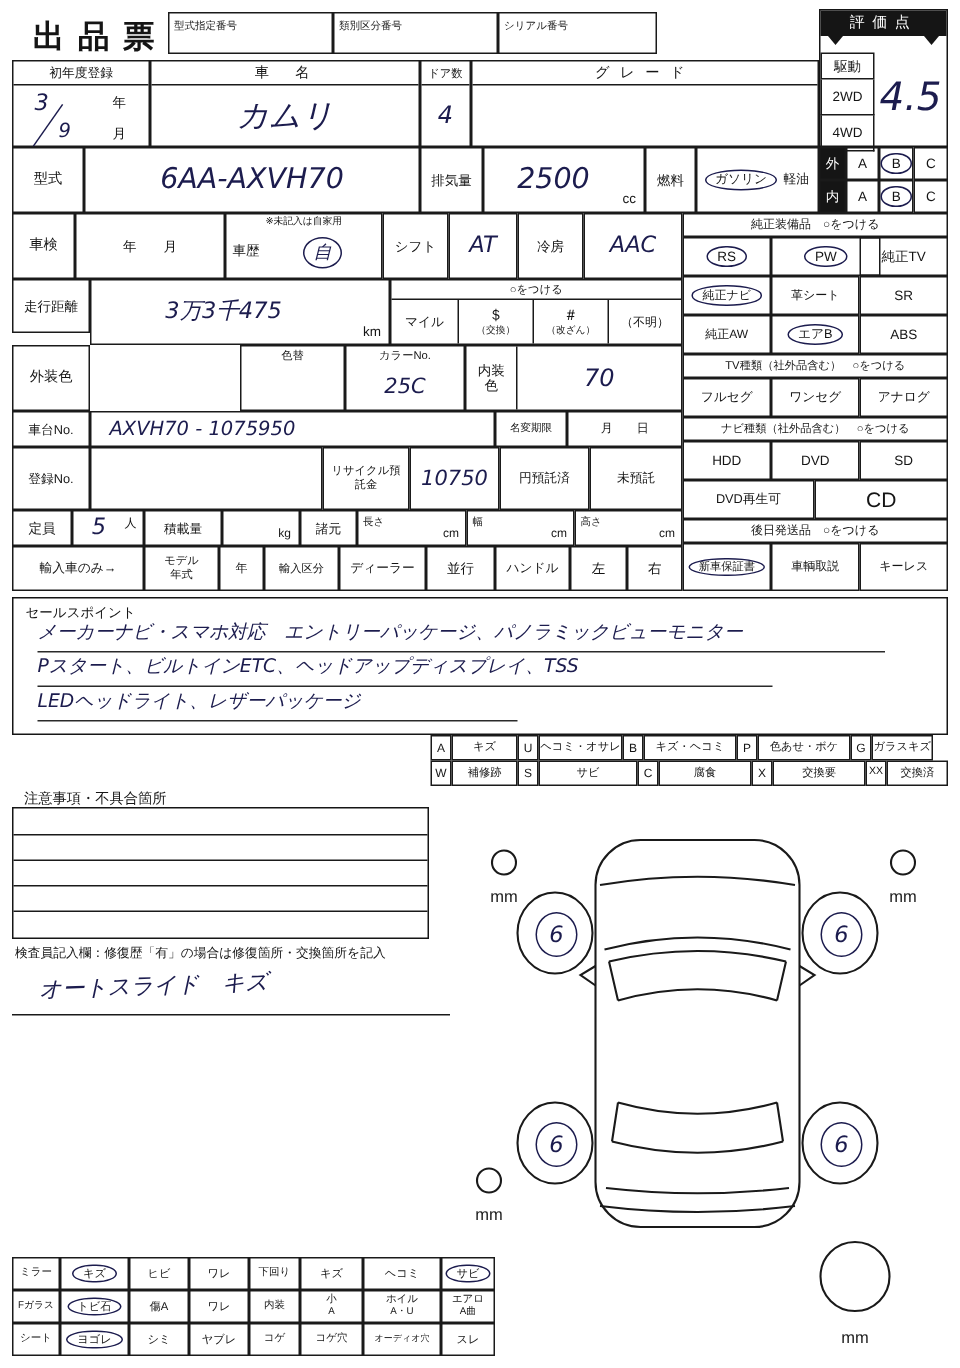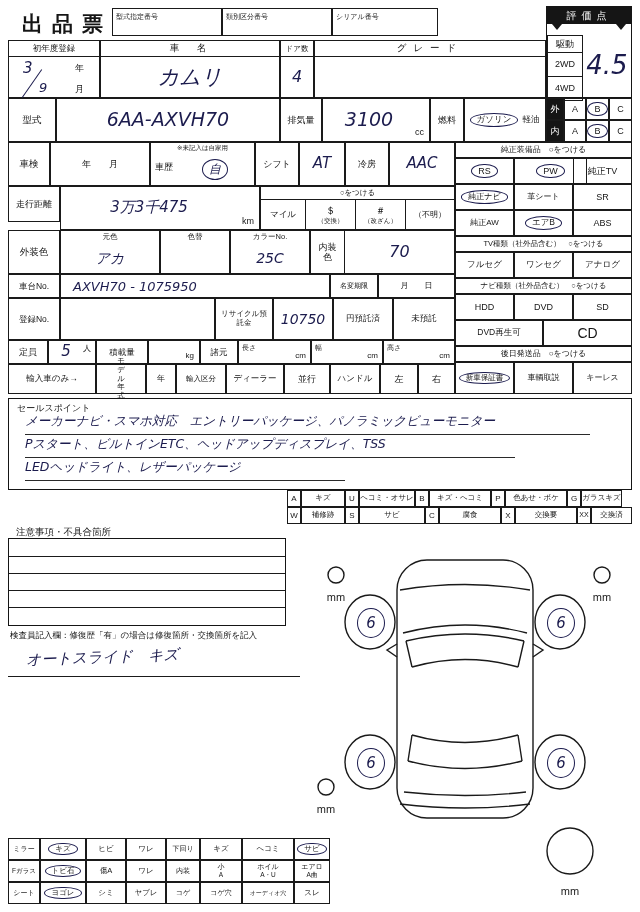--- a/index.html
+++ b/index.html
@@ -70,21 +70,21 @@
     <div class="val hw" style="font-size:16px">4</div>
   </div>
   <div class="cell" style="left:314px;top:40px;width:232px;height:58px">
     <div class="hdr" style="font-size:9.5px;letter-spacing:7px">グレード</div>
   </div>
 
   <div class="cell lbl" style="left:8px;top:98px;width:48px;height:44px;font-size:9.5px">型式</div>
   <div class="cell ctr hw" style="left:56px;top:98px;width:224px;height:44px;font-size:19px">6AA-AXVH70</div>
   <div class="cell lbl" style="left:280px;top:98px;width:42px;height:44px;font-size:9px">排気量</div>
   <div class="cell" style="left:322px;top:98px;width:108px;height:44px">
-    <div class="ctr abs hw" style="left:0;top:0;right:14px;bottom:0;font-size:19px">3100</div>
+    <div class="ctr abs hw" style="left:0;top:0;right:14px;bottom:0;font-size:19px">2500</div>
     <span class="abs" style="right:5px;bottom:4px;font-size:9px">cc</span>
   </div>
   <div class="cell lbl" style="left:430px;top:98px;width:34px;height:44px;font-size:9px">燃料</div>
   <div class="cell ctr" style="left:464px;top:98px;width:82px;height:44px;font-size:8.5px;gap:5px">
     <span class="circ">ガソリン</span>
     <span>軽油</span>
   </div>
 
   <div class="cell bk lbl" style="left:546px;top:98px;width:18px;height:22px;font-size:9px">外</div>
   <div class="cell ctr" style="left:564px;top:98px;width:22px;height:22px;font-size:9px">A</div>
@@ -124,24 +124,20 @@
       <span style="font-size:6.5px">（交換）</span>
     </div>
     <div class="abs ctr" style="left:95px;top:13px;width:50px;bottom:0;border-right:1px solid #1a1a1a;flex-direction:column">
       <span style="font-size:10px">＃</span>
       <span style="font-size:6.5px">（改ざん）</span>
     </div>
     <div class="abs ctr" style="left:145px;top:13px;right:0;bottom:0;font-size:8px">（不明）</div>
   </div>
 
   <div class="cell lbl" style="left:8px;top:230px;width:52px;height:44px;font-size:9.5px">外装色</div>
-  <div class="cell" style="left:60px;top:230px;width:100px;height:44px">
-    <div class="abs ctr" style="left:0;right:0;top:2px;font-size:7.5px">元色</div>
-    <div class="abs ctr hw" style="left:0;right:0;top:12px;bottom:0;font-size:14px">アカ</div>
-  </div>
   <div class="cell" style="left:160px;top:230px;width:70px;height:44px">
     <div class="abs ctr" style="left:0;right:0;top:2px;font-size:7.5px">色替</div>
   </div>
   <div class="cell" style="left:230px;top:230px;width:80px;height:44px">
     <div class="abs ctr" style="left:0;right:0;top:2px;font-size:7.5px">カラーNo.</div>
     <div class="abs ctr hw" style="left:0;right:0;top:12px;bottom:0;font-size:14px">25C</div>
   </div>
   <div class="cell" style="left:310px;top:230px;width:145px;height:44px">
     <div class="abs ctr" style="left:0;top:0;width:34px;bottom:0;border-right:1px solid #1a1a1a;font-size:9px;padding:0 4px">内装色</div>
     <div class="abs ctr hw" style="left:34px;top:0;right:0;bottom:0;font-size:16px">70</div>
@@ -176,21 +172,21 @@
   <div class="cell" style="left:311px;top:340px;width:72px;height:24px">
     <span class="tag" style="left:3px;top:2px;font-size:7px">幅</span>
     <span class="abs" style="right:4px;bottom:3px;font-size:8px">cm</span>
   </div>
   <div class="cell" style="left:383px;top:340px;width:72px;height:24px">
     <span class="tag" style="left:3px;top:2px;font-size:7px">高さ</span>
     <span class="abs" style="right:4px;bottom:3px;font-size:8px">cm</span>
   </div>
 
   <div class="cell ctr" style="left:8px;top:364px;width:88px;height:30px;font-size:8.5px">輸入車のみ→</div>
-  <div class="cell ctr" style="left:96px;top:364px;width:50px;height:30px;font-size:7.5px;padding:0 18px">モデル年式</div>
+  <div class="cell ctr" style="left:96px;top:364px;width:50px;height:30px;font-size:7.5px;padding:0 10px">モデル年式</div>
   <div class="cell ctr" style="left:146px;top:364px;width:30px;height:30px;font-size:8px">年</div>
   <div class="cell ctr" style="left:176px;top:364px;width:50px;height:30px;font-size:7.5px;padding:0 7px">輸入区分</div>
   <div class="cell ctr" style="left:226px;top:364px;width:58px;height:30px;font-size:8.5px">ディーラー</div>
   <div class="cell ctr" style="left:284px;top:364px;width:46px;height:30px;font-size:9px">並行</div>
   <div class="cell ctr" style="left:330px;top:364px;width:50px;height:30px;font-size:8.5px">ハンドル</div>
   <div class="cell ctr" style="left:380px;top:364px;width:38px;height:30px;font-size:9px">左</div>
   <div class="cell ctr" style="left:418px;top:364px;width:37px;height:30px;font-size:9px">右</div>
 
   <div class="cell ctr" style="left:455px;top:142px;width:177px;height:16px;font-size:8px">純正装備品　○をつける</div>
   <div class="cell ctr" style="left:455px;top:158px;width:59px;height:26px;font-size:9px">

